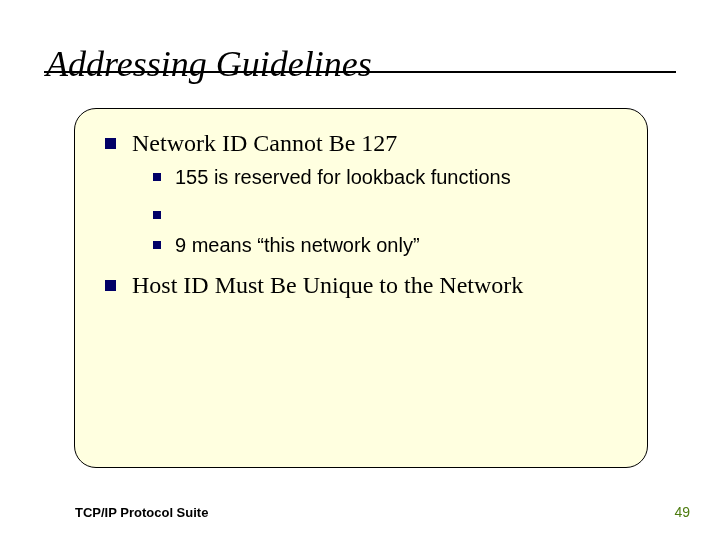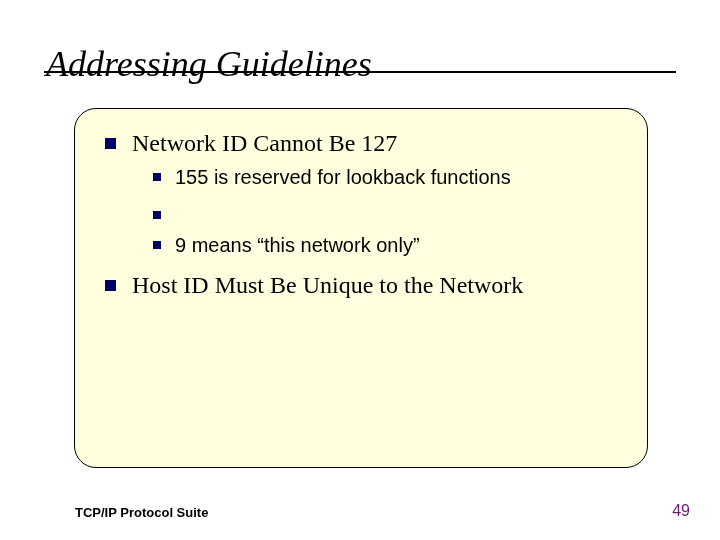--- a/index.html
+++ b/index.html
@@ -83,22 +83,22 @@
     left: 40px;
     font-size: 13px;
     font-weight: bold;
     font-family: Liberation Sans, sans-serif;
     margin-left: 35px;
   }
   .footer-right {
     position: absolute;
     bottom: 20px;
     right: 30px;
-    font-size: 16px;
-    color: #701a75;
+    font-size: 14px;
+    color: #4d7c0f;
     font-family: Arial, Helvetica, sans-serif;
   }
 </style>
 </head>
 <body>
 
 <div class="title">Addressing Guidelines</div>
 <div class="title-underline"></div>
 
 <div class="content-box">

